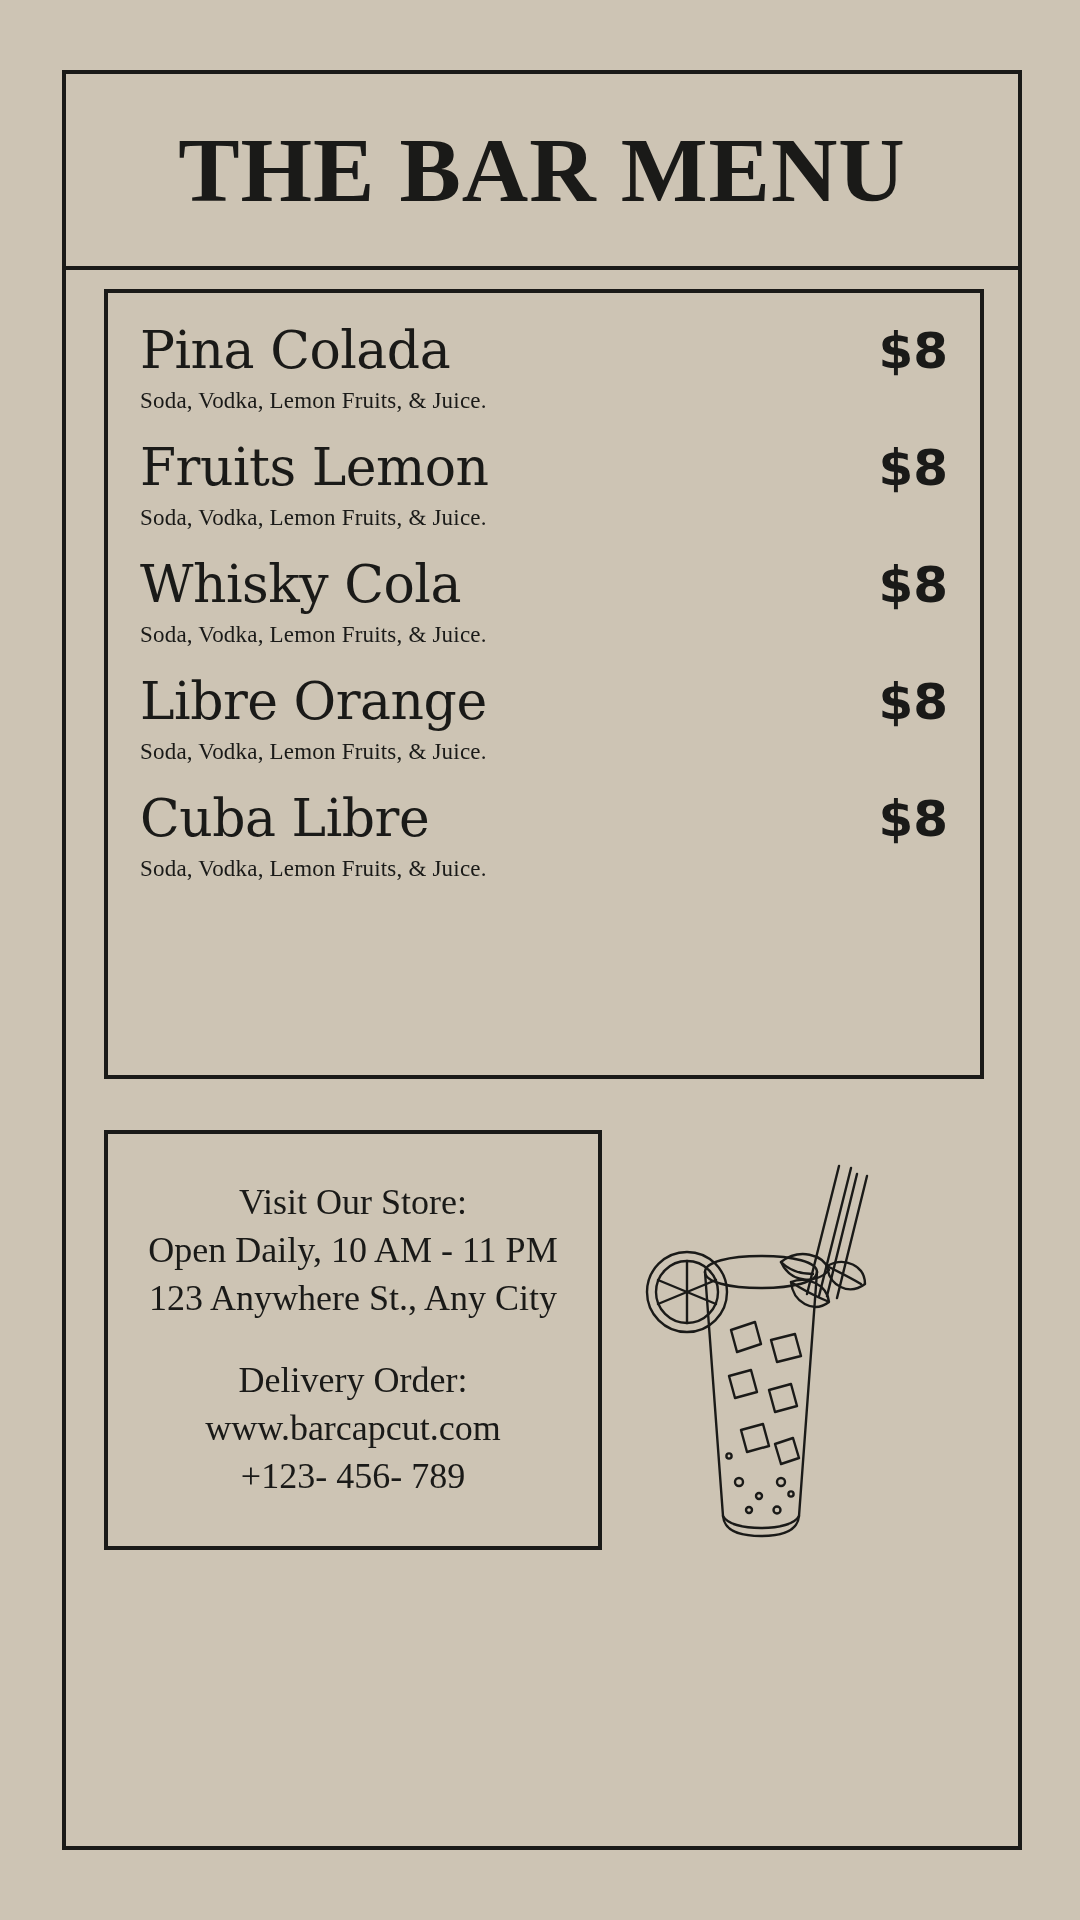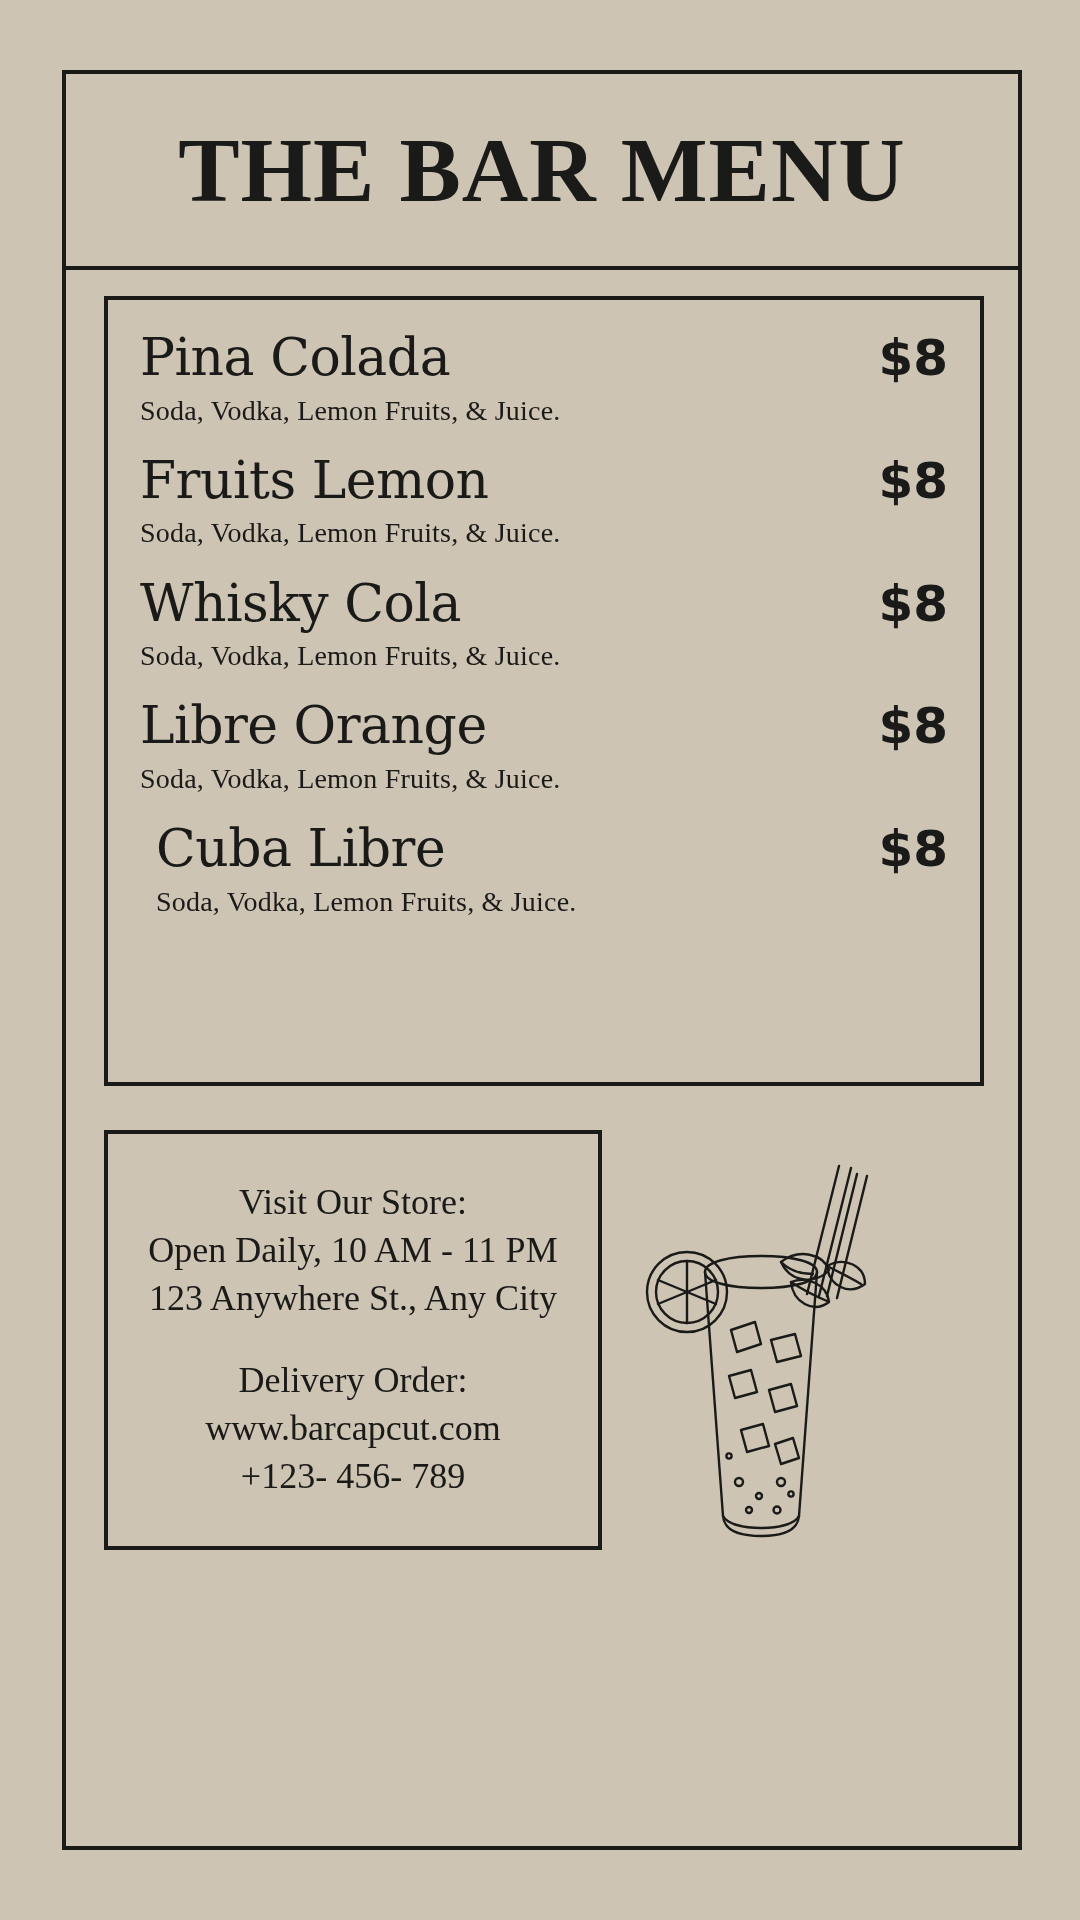--- a/index.html
+++ b/index.html
@@ -45,33 +45,32 @@
     font-size: 92px;
     letter-spacing: 1px;
     line-height: 1;
     white-space: nowrap;
   }
 
   
   .menu-box {
     position: absolute;
     left: 38px;
-    top: 222px;
+    top: 215px;
     width: 880px;
     height: 790px;
     border: 4px solid #1a1a18;
     box-sizing: border-box;
     padding: 30px 32px 20px 32px;
   }
   .menu-item {
     margin-bottom: 26px;
   }
   .menu-item:last-child {
     margin-bottom: 0;
-    margin-left: 16px;
   }
   .item-head {
     display: flex;
     align-items: baseline;
     justify-content: space-between;
   }
   .item-name {
     font-family: "DejaVu Serif", serif;
     font-size: 52px;
     line-height: 1.05;
@@ -79,21 +78,21 @@
   }
   .item-price {
     font-family: "DejaVu Sans", sans-serif;
     font-weight: bold;
     font-size: 50px;
     line-height: 1.05;
   }
   .item-desc {
     margin-top: 10px;
     font-family: "Liberation Serif", serif;
-    font-size: 28px;
+    font-size: 23px;
     line-height: 1.15;
     letter-spacing: 0.2px;
   }
 
   
   .info-box {
     position: absolute;
     left: 38px;
     top: 1056px;
     width: 498px;

